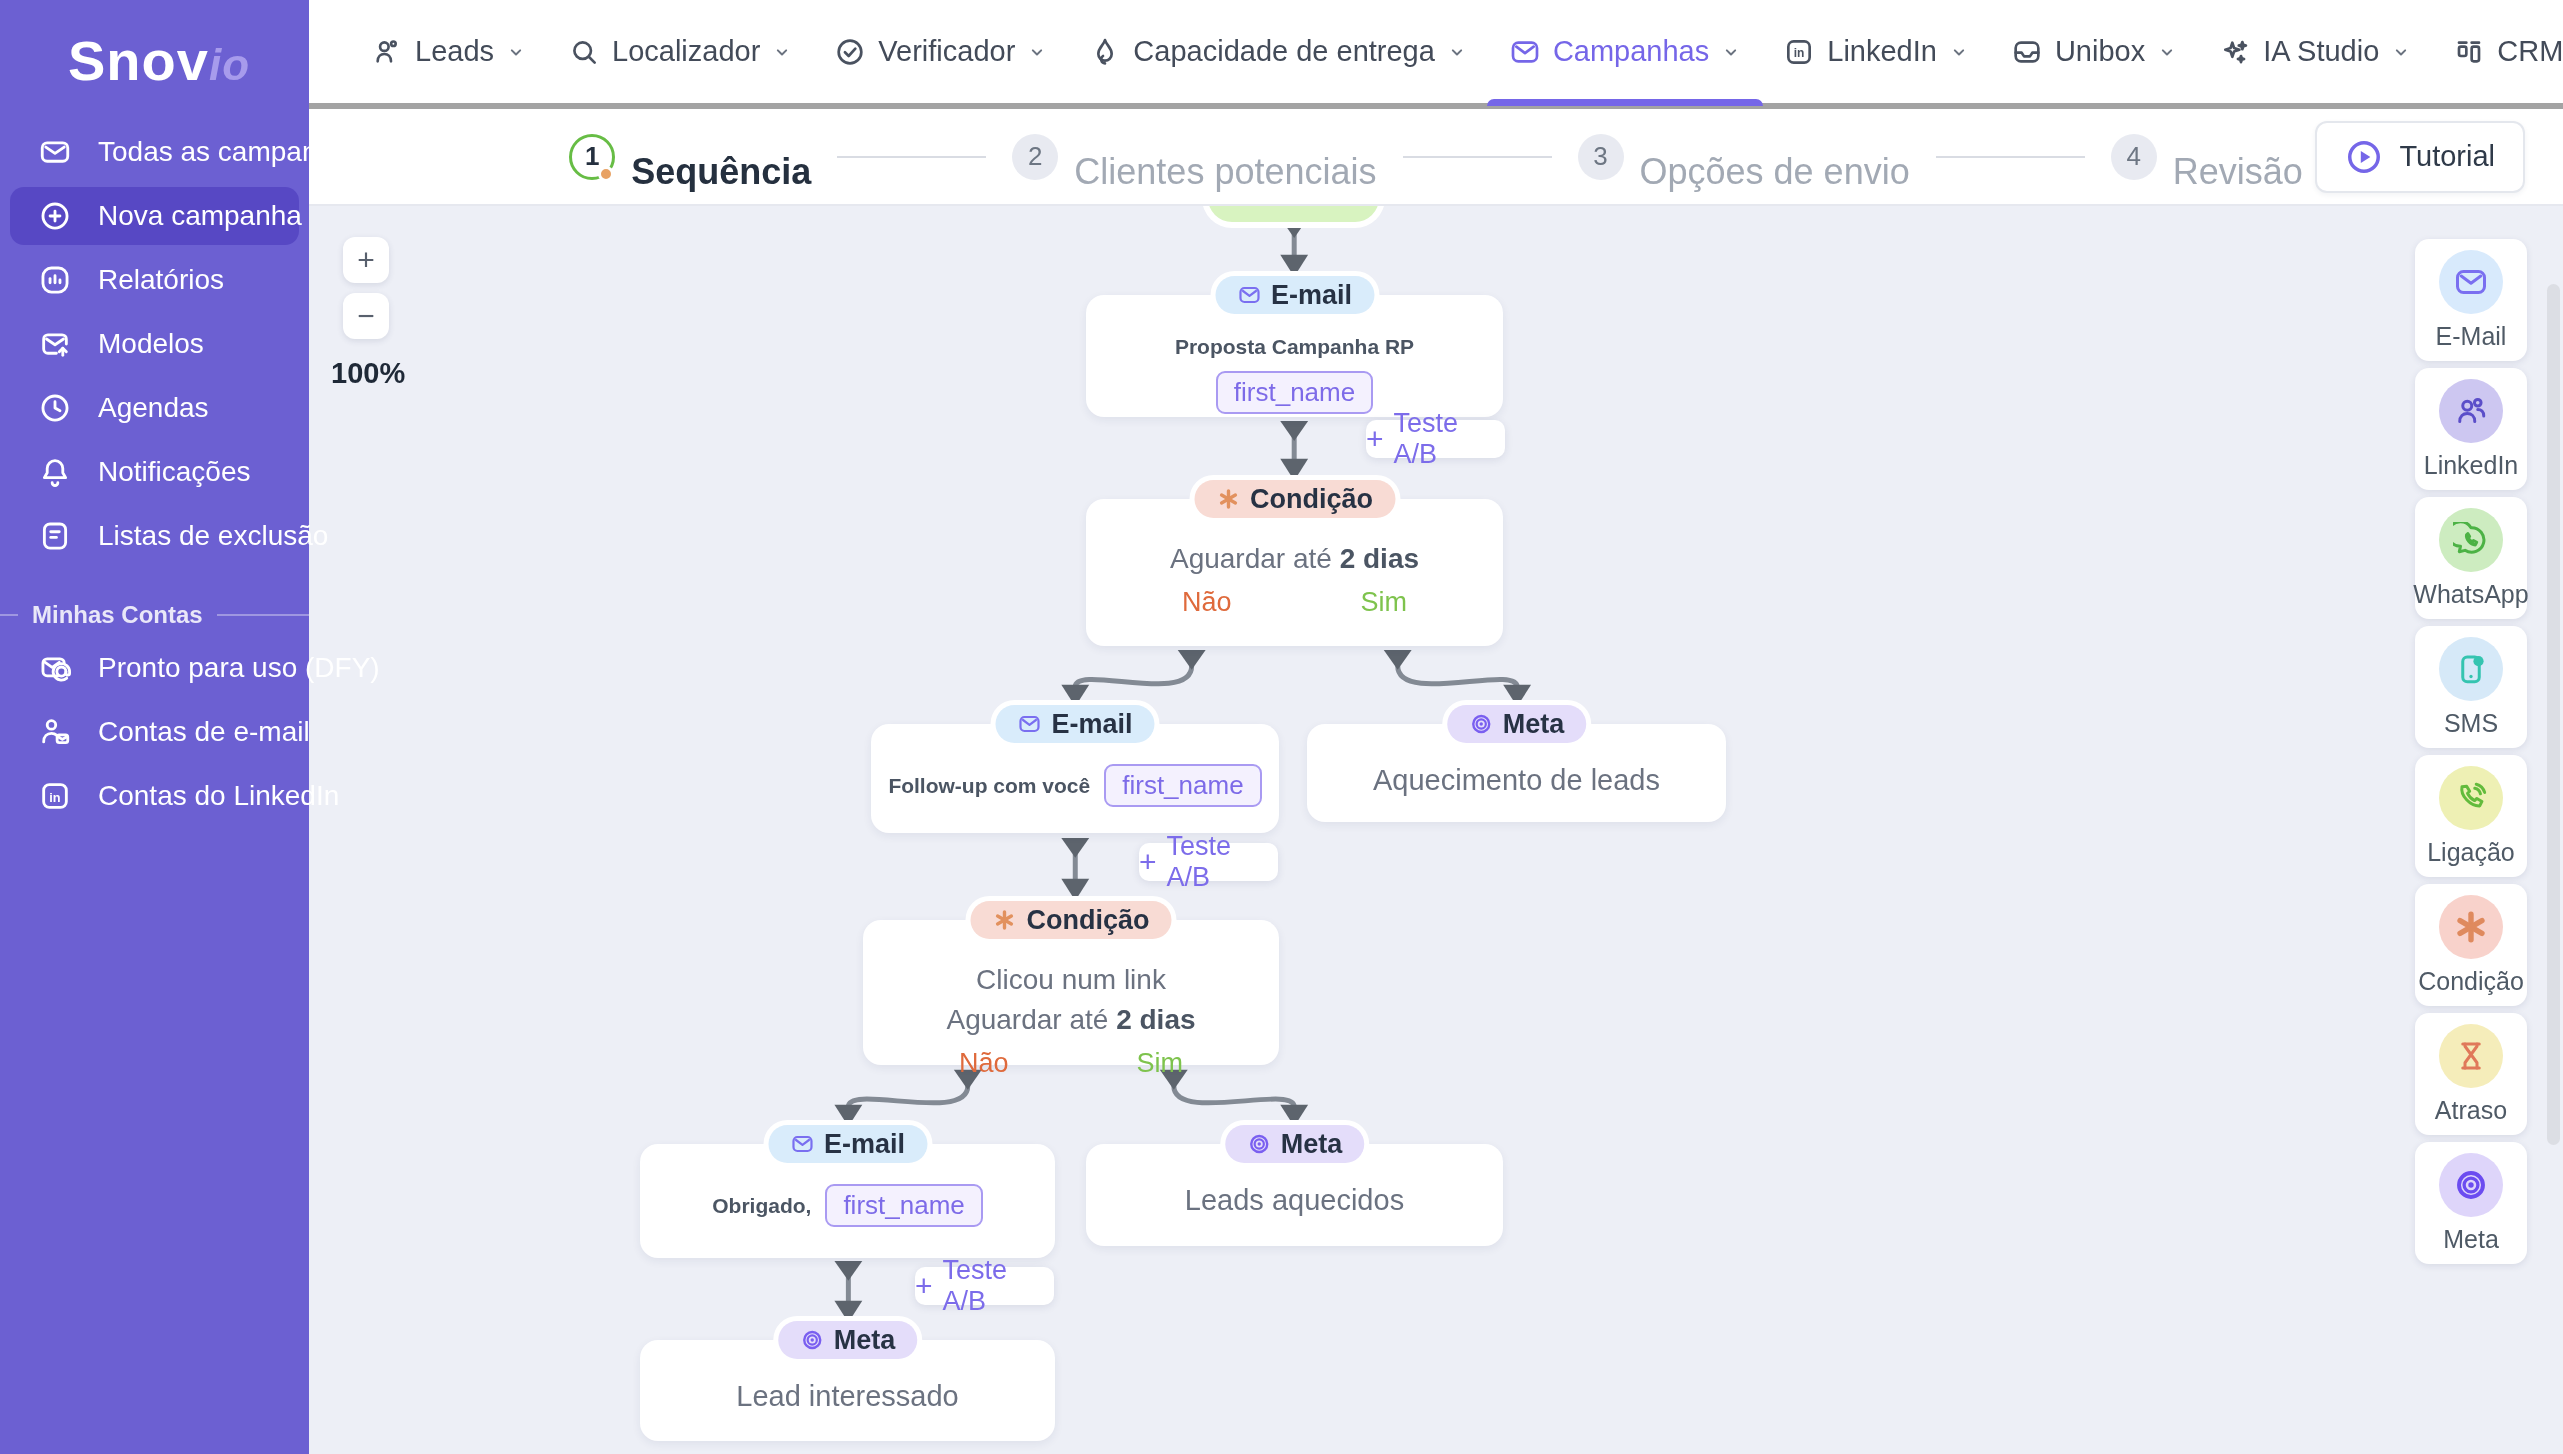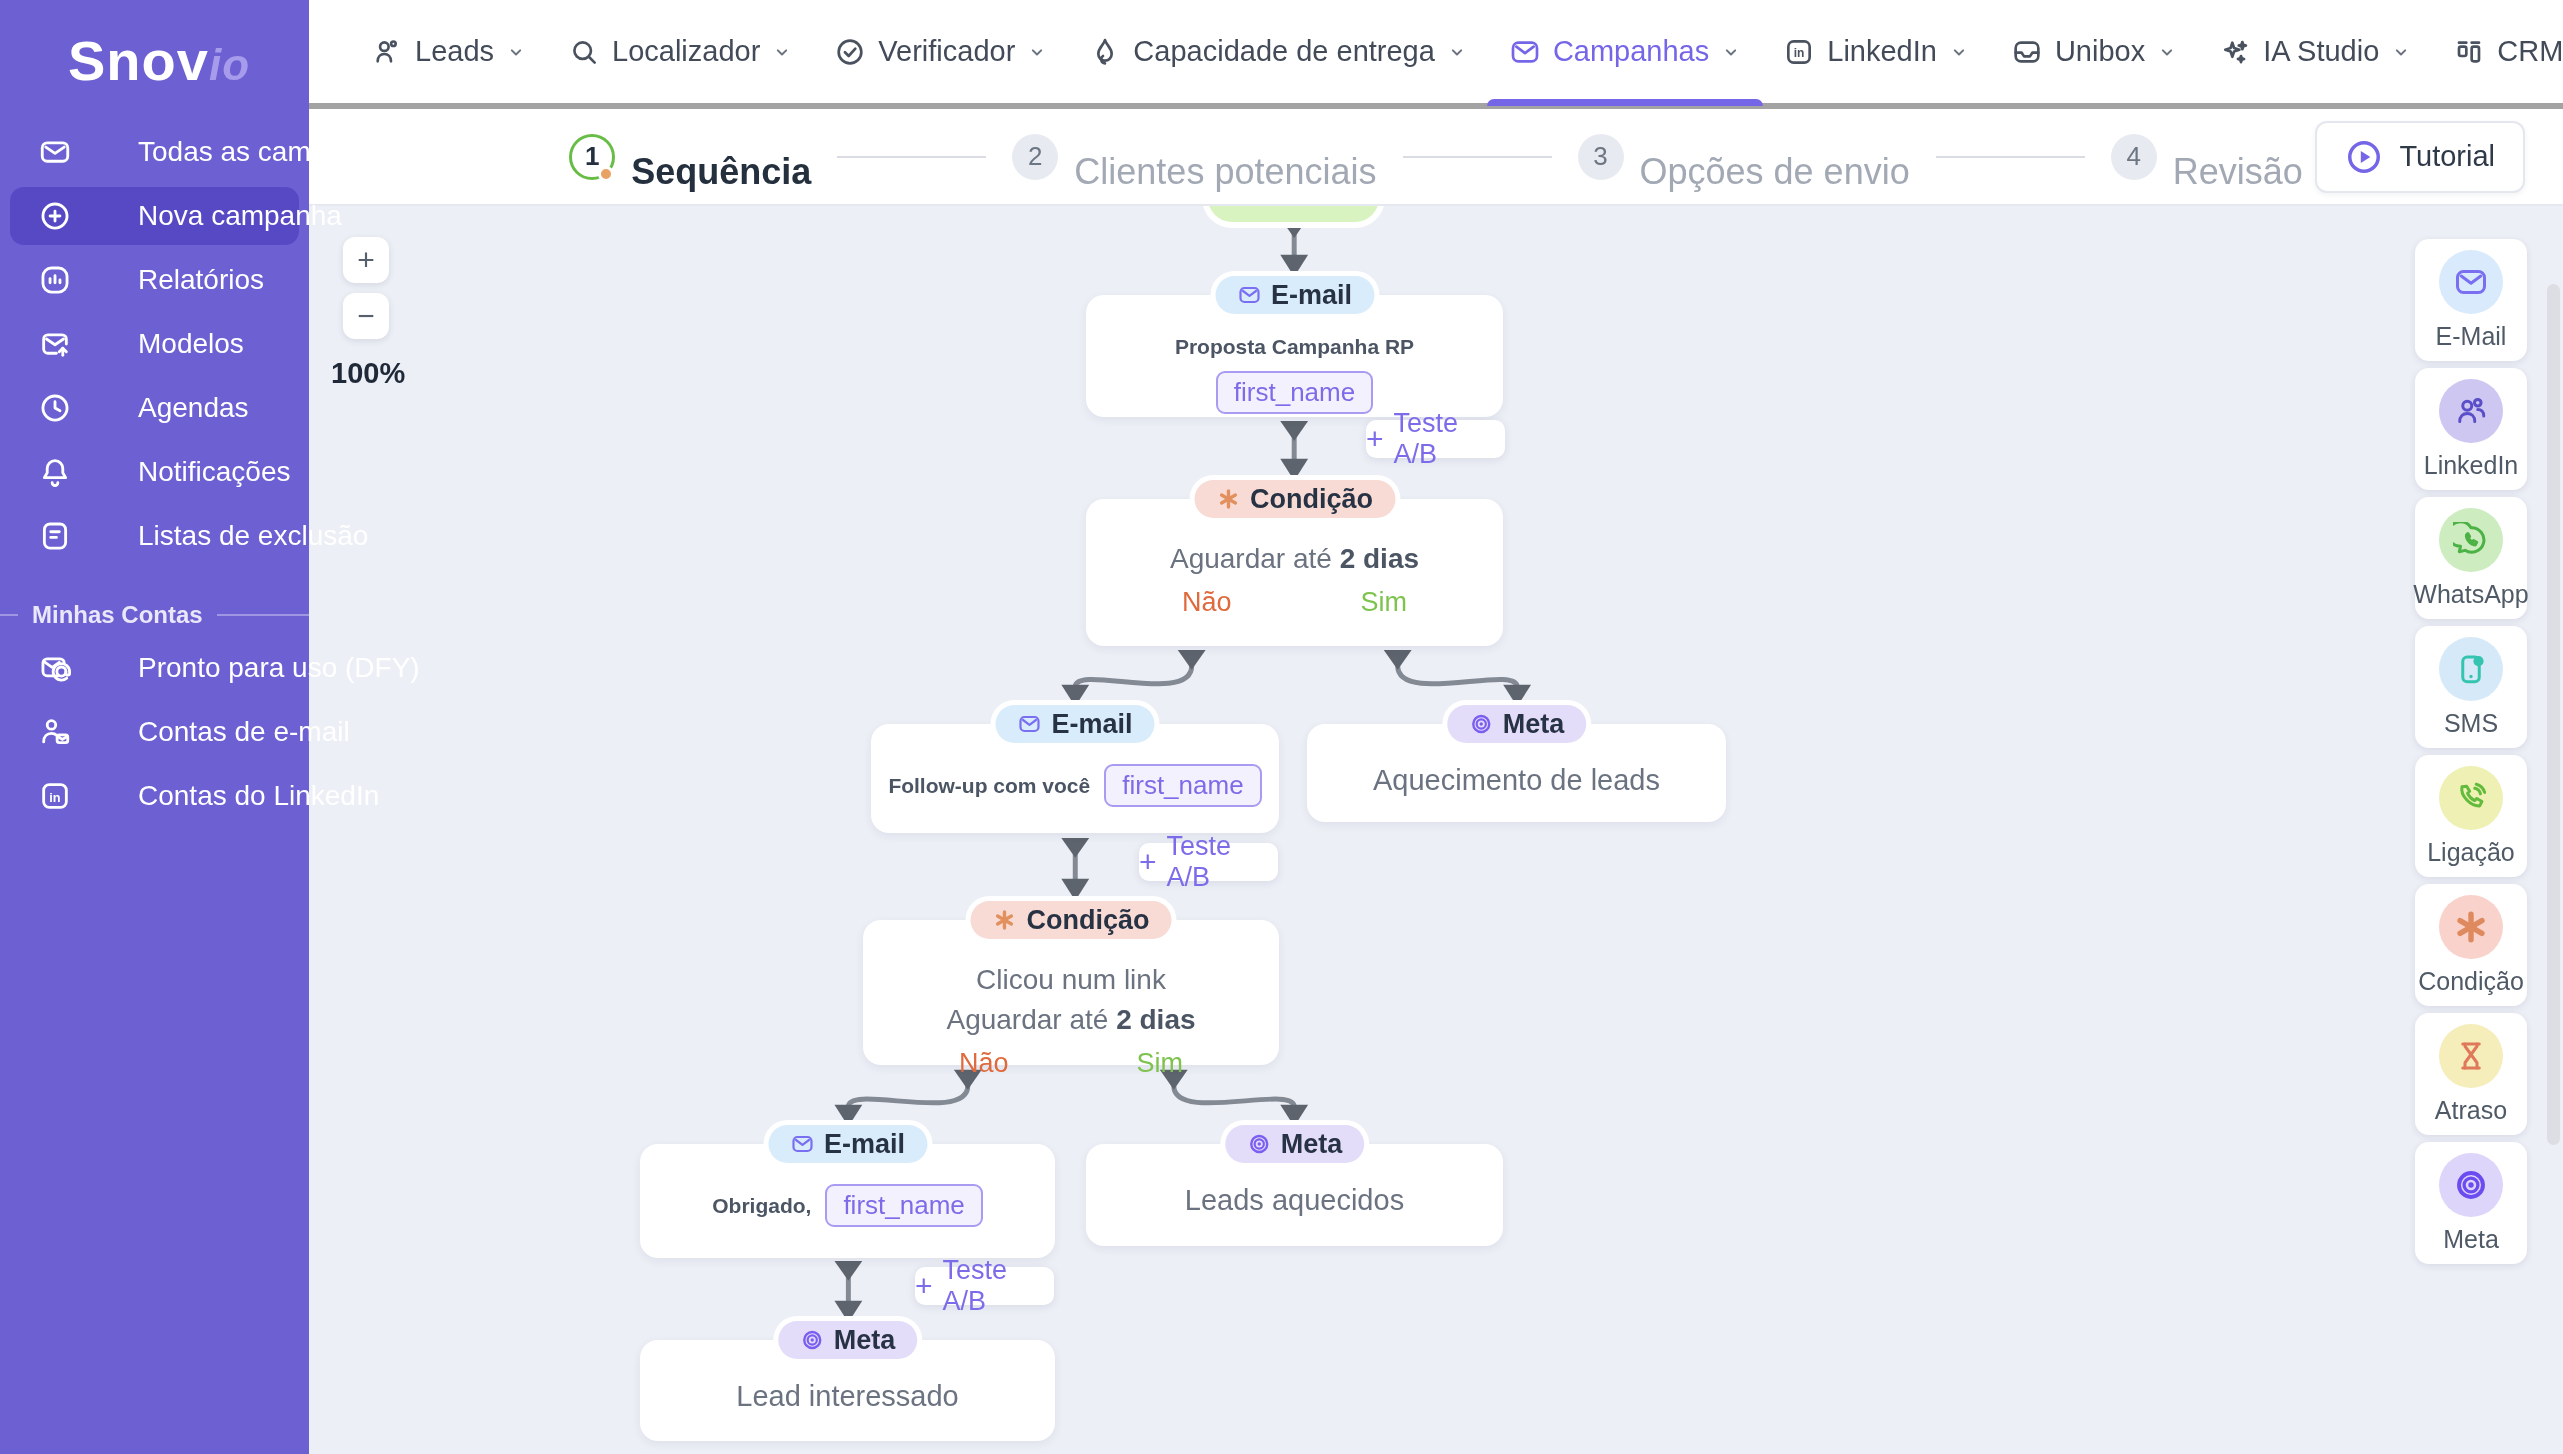--- a/index.html
+++ b/index.html
@@ -9,21 +9,21 @@
 
   
   .sidebar { width:309px; min-width:309px; height:100%; background:#6c60d2; color:#fff; position:relative; z-index:5; }
   .logo { padding:28px 0 0 68px; font-size:56px; font-weight:bold; letter-spacing:1px; }
   .logo .suffix { color:#a79bec; font-style:italic; font-size:44px; font-weight:bold; }
   .side-nav { margin-top:30px; }
   .side-item { display:flex; align-items:center; gap:26px; height:58px; padding:0 16px 0 28px; margin:6px 10px; border-radius:14px; cursor:pointer; }
   .side-item.active { background:#5748c4; }
   .side-item .s-ico { width:34px; height:34px; flex:0 0 34px; display:flex; align-items:center; justify-content:center; }
   .side-item .s-ico svg { width:34px; height:34px; stroke:#fff; fill:none; stroke-width:2; stroke-linecap:round; stroke-linejoin:round; }
-  .side-label { font-size:28px; font-weight:500; white-space:nowrap;margin-left:40px; }
+  .side-label { font-size:28px; font-weight:500; white-space:nowrap; }
   .side-section { display:flex; align-items:center; gap:14px; margin:36px 0 10px 0; color:rgba(255,255,255,0.85); font-size:24px; font-weight:bold; }
   .side-section::before { content:""; width:18px; height:2px; background:rgba(255,255,255,0.35); }
   .side-section::after { content:""; flex:1; height:2px; background:rgba(255,255,255,0.35); }
 
   
   .main { flex:1; display:flex; flex-direction:column; min-width:0; }
 
   
   .topnav { height:109px; background:#fff; display:flex; align-items:center; padding:0 36px 0 46px; border-bottom:6px solid #a3a3a3; position:relative; }
   .nav-items { display:flex; align-items:center; gap:10px; }

